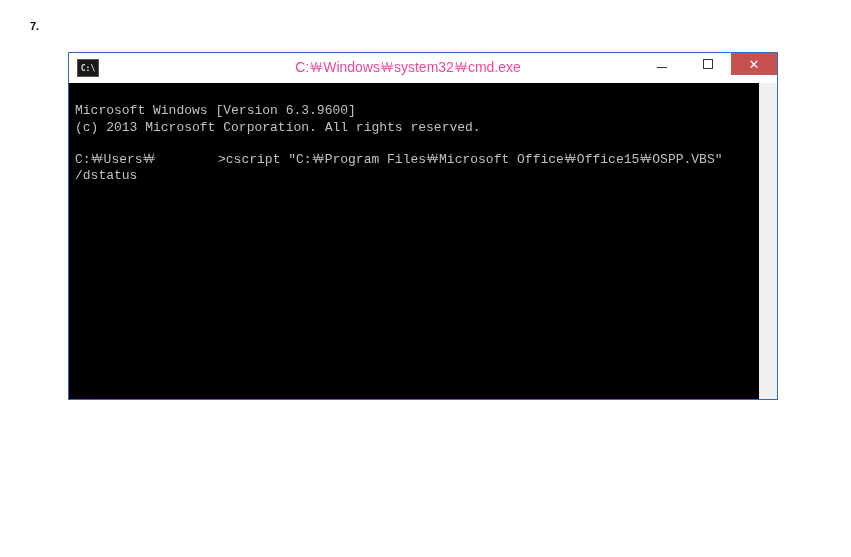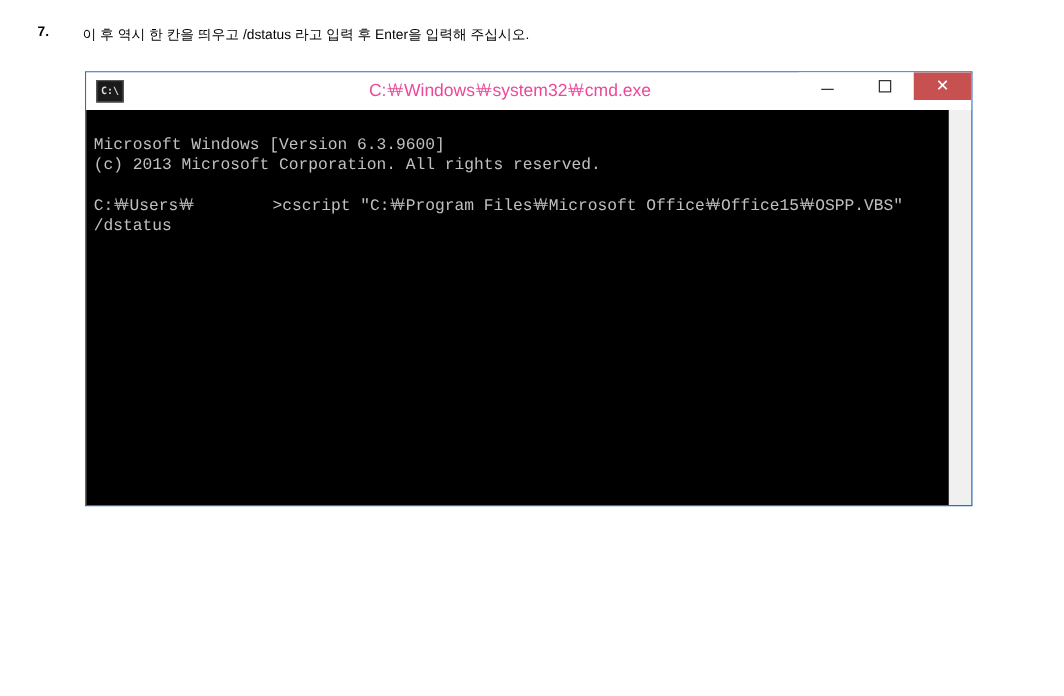--- a/index.html
+++ b/index.html
@@ -127,21 +127,20 @@
     }
     .terminal-line {
       white-space: pre;
     }
   </style>
 </head>
 <body>
 
 <div class="instruction-row">
   <span class="step-number">7.</span>
-  <span class="instruction-text">이 후 역시 한 칸을 띄우고 /dstatus 라고 입력 후 Enter을 입력해 주십시오.</span>
 </div>
 
 <div class="cmd-window">
   <div class="titlebar">
     <div class="titlebar-icon">
       <span class="titlebar-icon-inner">C:\</span>
     </div>
     <div class="titlebar-title">C:￦Windows￦system32￦cmd.exe</div>
     <div class="titlebar-controls">
       <button class="ctrl-btn">

